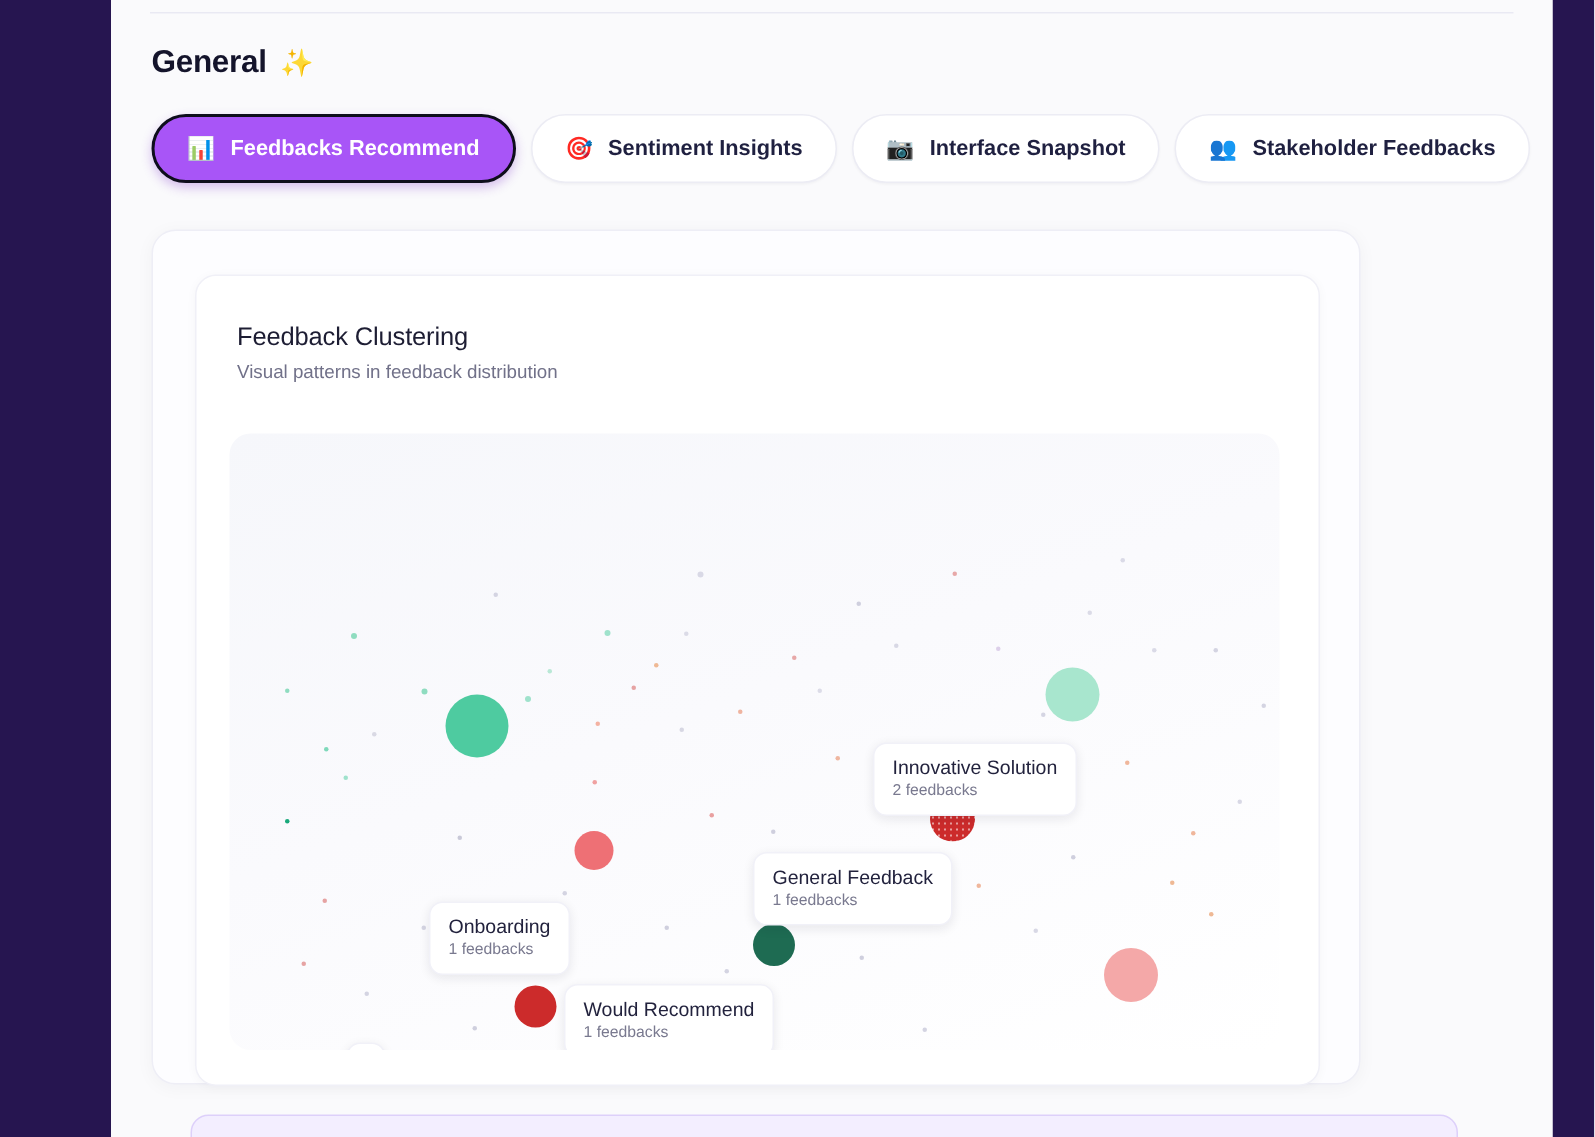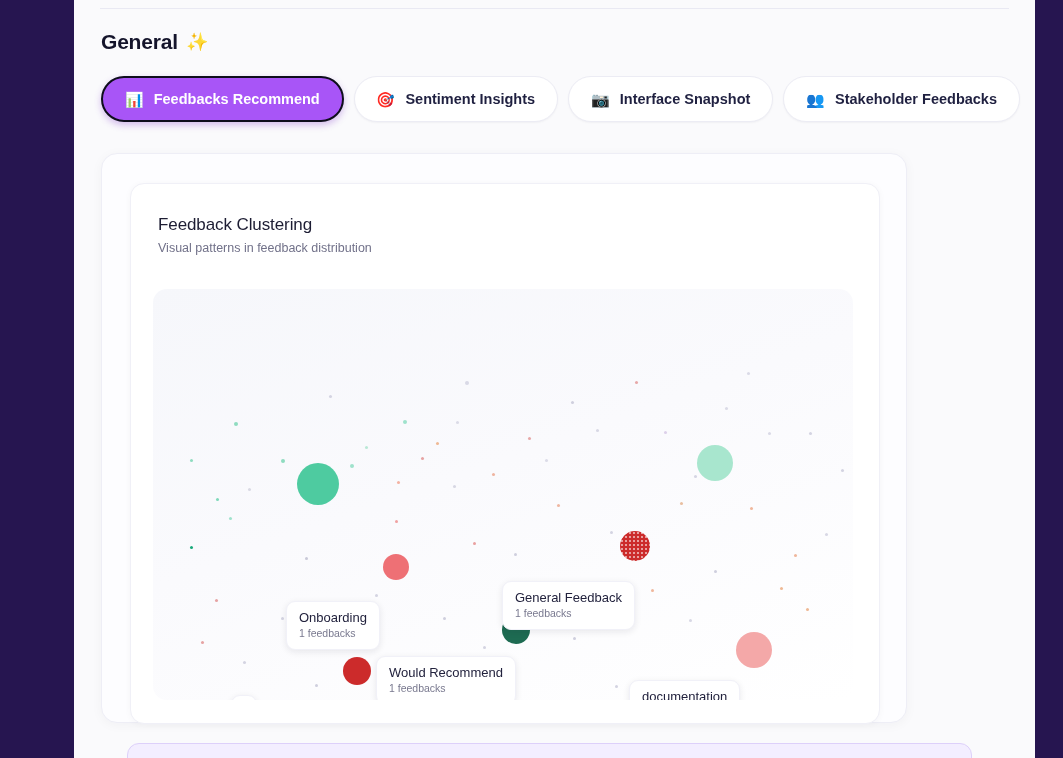--- a/index.html
+++ b/index.html
@@ -269,28 +269,29 @@
             <span class="cl-count">1 feedbacks</span>
           </div>
           <div class="bubble" style="left: 204px; top: 382px; width: 28px; height: 28px; background-color: rgb(204, 43, 43);"></div>
           <div class="clabel" style="left: 78px; top: 406px;"></div>
           <div class="bubble" style="left: 363px; top: 341px; width: 28px; height: 28px; background-color: rgb(30, 107, 82);"></div>
           <div class="clabel" style="left: 223px; top: 367px;">
             <span class="cl-name">Would Recommend</span>
             <span class="cl-count">1 feedbacks</span>
           </div>
           <div class="bubble textured" style="left: 482px; top: 257px; width: 30px; height: 30px; background-color: rgb(204, 43, 43);"></div>
-          <div class="clabel" style="left: 349px; top: 292px;">
+          <div class="clabel" style="left: 349px; top: 279px;">
             <span class="cl-name">General Feedback</span>
             <span class="cl-count">1 feedbacks</span>
           </div>
           <div class="bubble" style="left: 562px; top: 174px; width: 36px; height: 36px; background-color: rgb(168, 230, 206);"></div>
+          <div class="clabel" style="left: 429px; top: 206px;">
+            <span class="cl-name">Innovative Solution</span>
+            <span class="cl-count">2 feedbacks</span>
+          </div>
           <div class="bubble" style="left: 601px; top: 361px; width: 36px; height: 36px; background-color: rgb(244, 168, 168);"></div>
-          <div class="clabel" style="left: 476px; top: 391px;">
-            <span class="cl-name">documentation</span>
-          </div>
         </div>
     </div>
   </div>
 
   <div class="teaser"></div>
 
 </div>
 
 </body></html>

